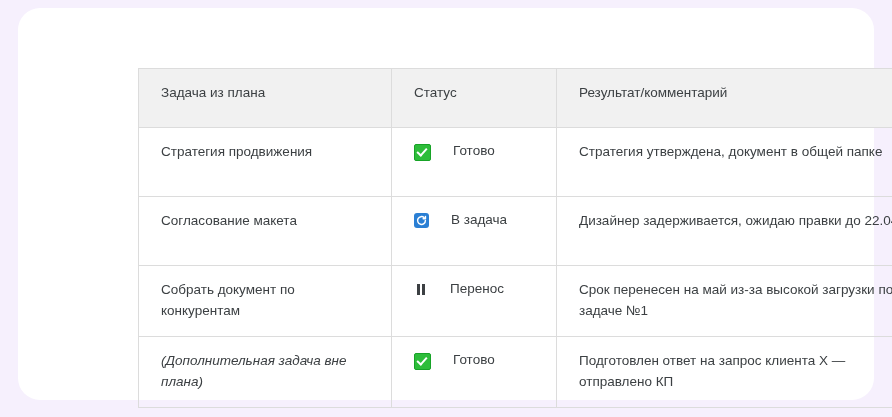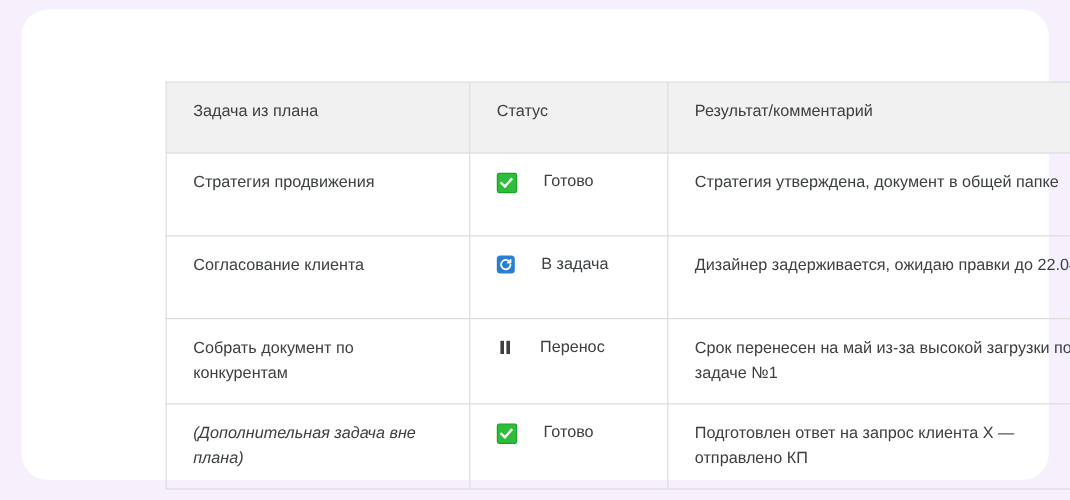--- a/index.html
+++ b/index.html
@@ -155,21 +155,21 @@
         <td class="status-cell">
           <span class="status-wrap">
             <span class="status-icon icon-check"></span>
             <span class="status-label">Готово</span>
           </span>
         </td>
         <td class="cell-result">Стратегия утверждена, документ в общей папке</td>
       </tr>
 
       <tr>
-        <td class="cell-task">Согласование клиента</td>
+        <td class="cell-task">Согласование макета</td>
         <td class="status-cell">
           <span class="status-wrap">
             <span class="status-icon icon-refresh">
               <svg width="11" height="11" viewBox="0 0 24 24" fill="none" stroke="#ffffff" stroke-width="3.2" stroke-linecap="round" stroke-linejoin="round">
                 <path d="M20.5 12a8.5 8.5 0 1 1-2.6-6.1"></path>
                 <polyline points="20.6,3.2 20.6,8.2 15.6,8.2"></polyline>
               </svg>
             </span>
             <span class="status-label">В задача</span>
           </span>

